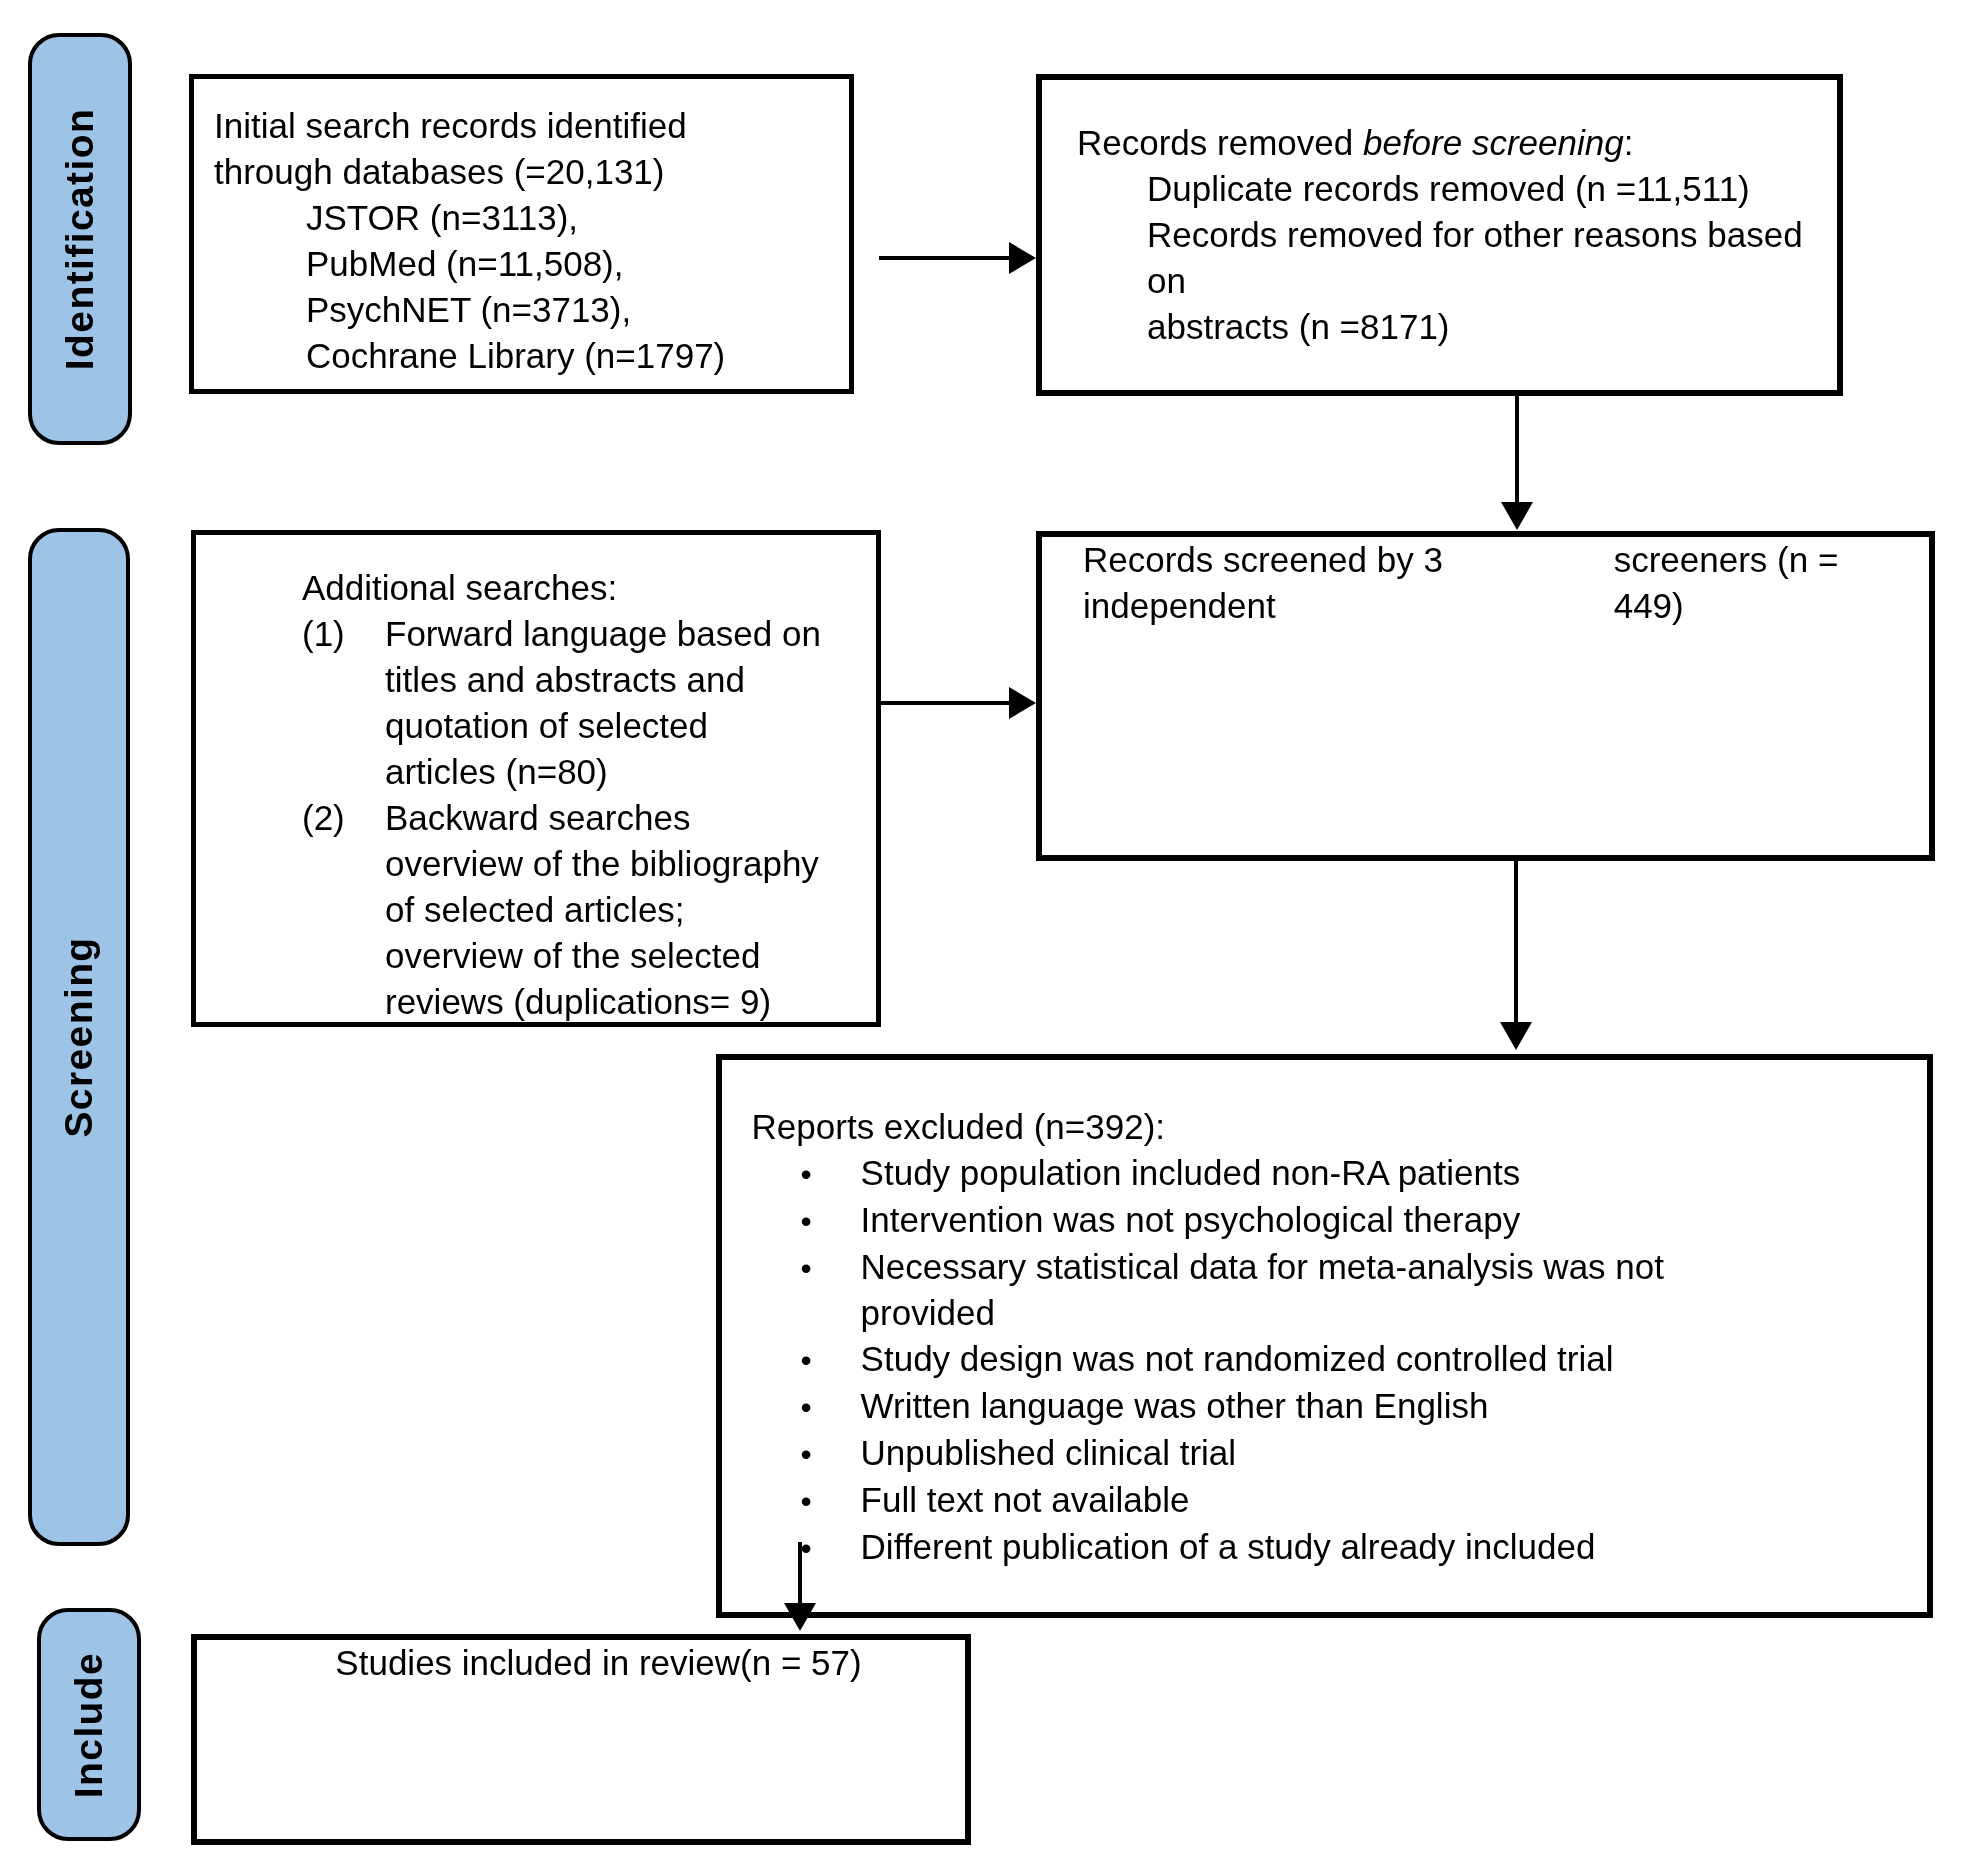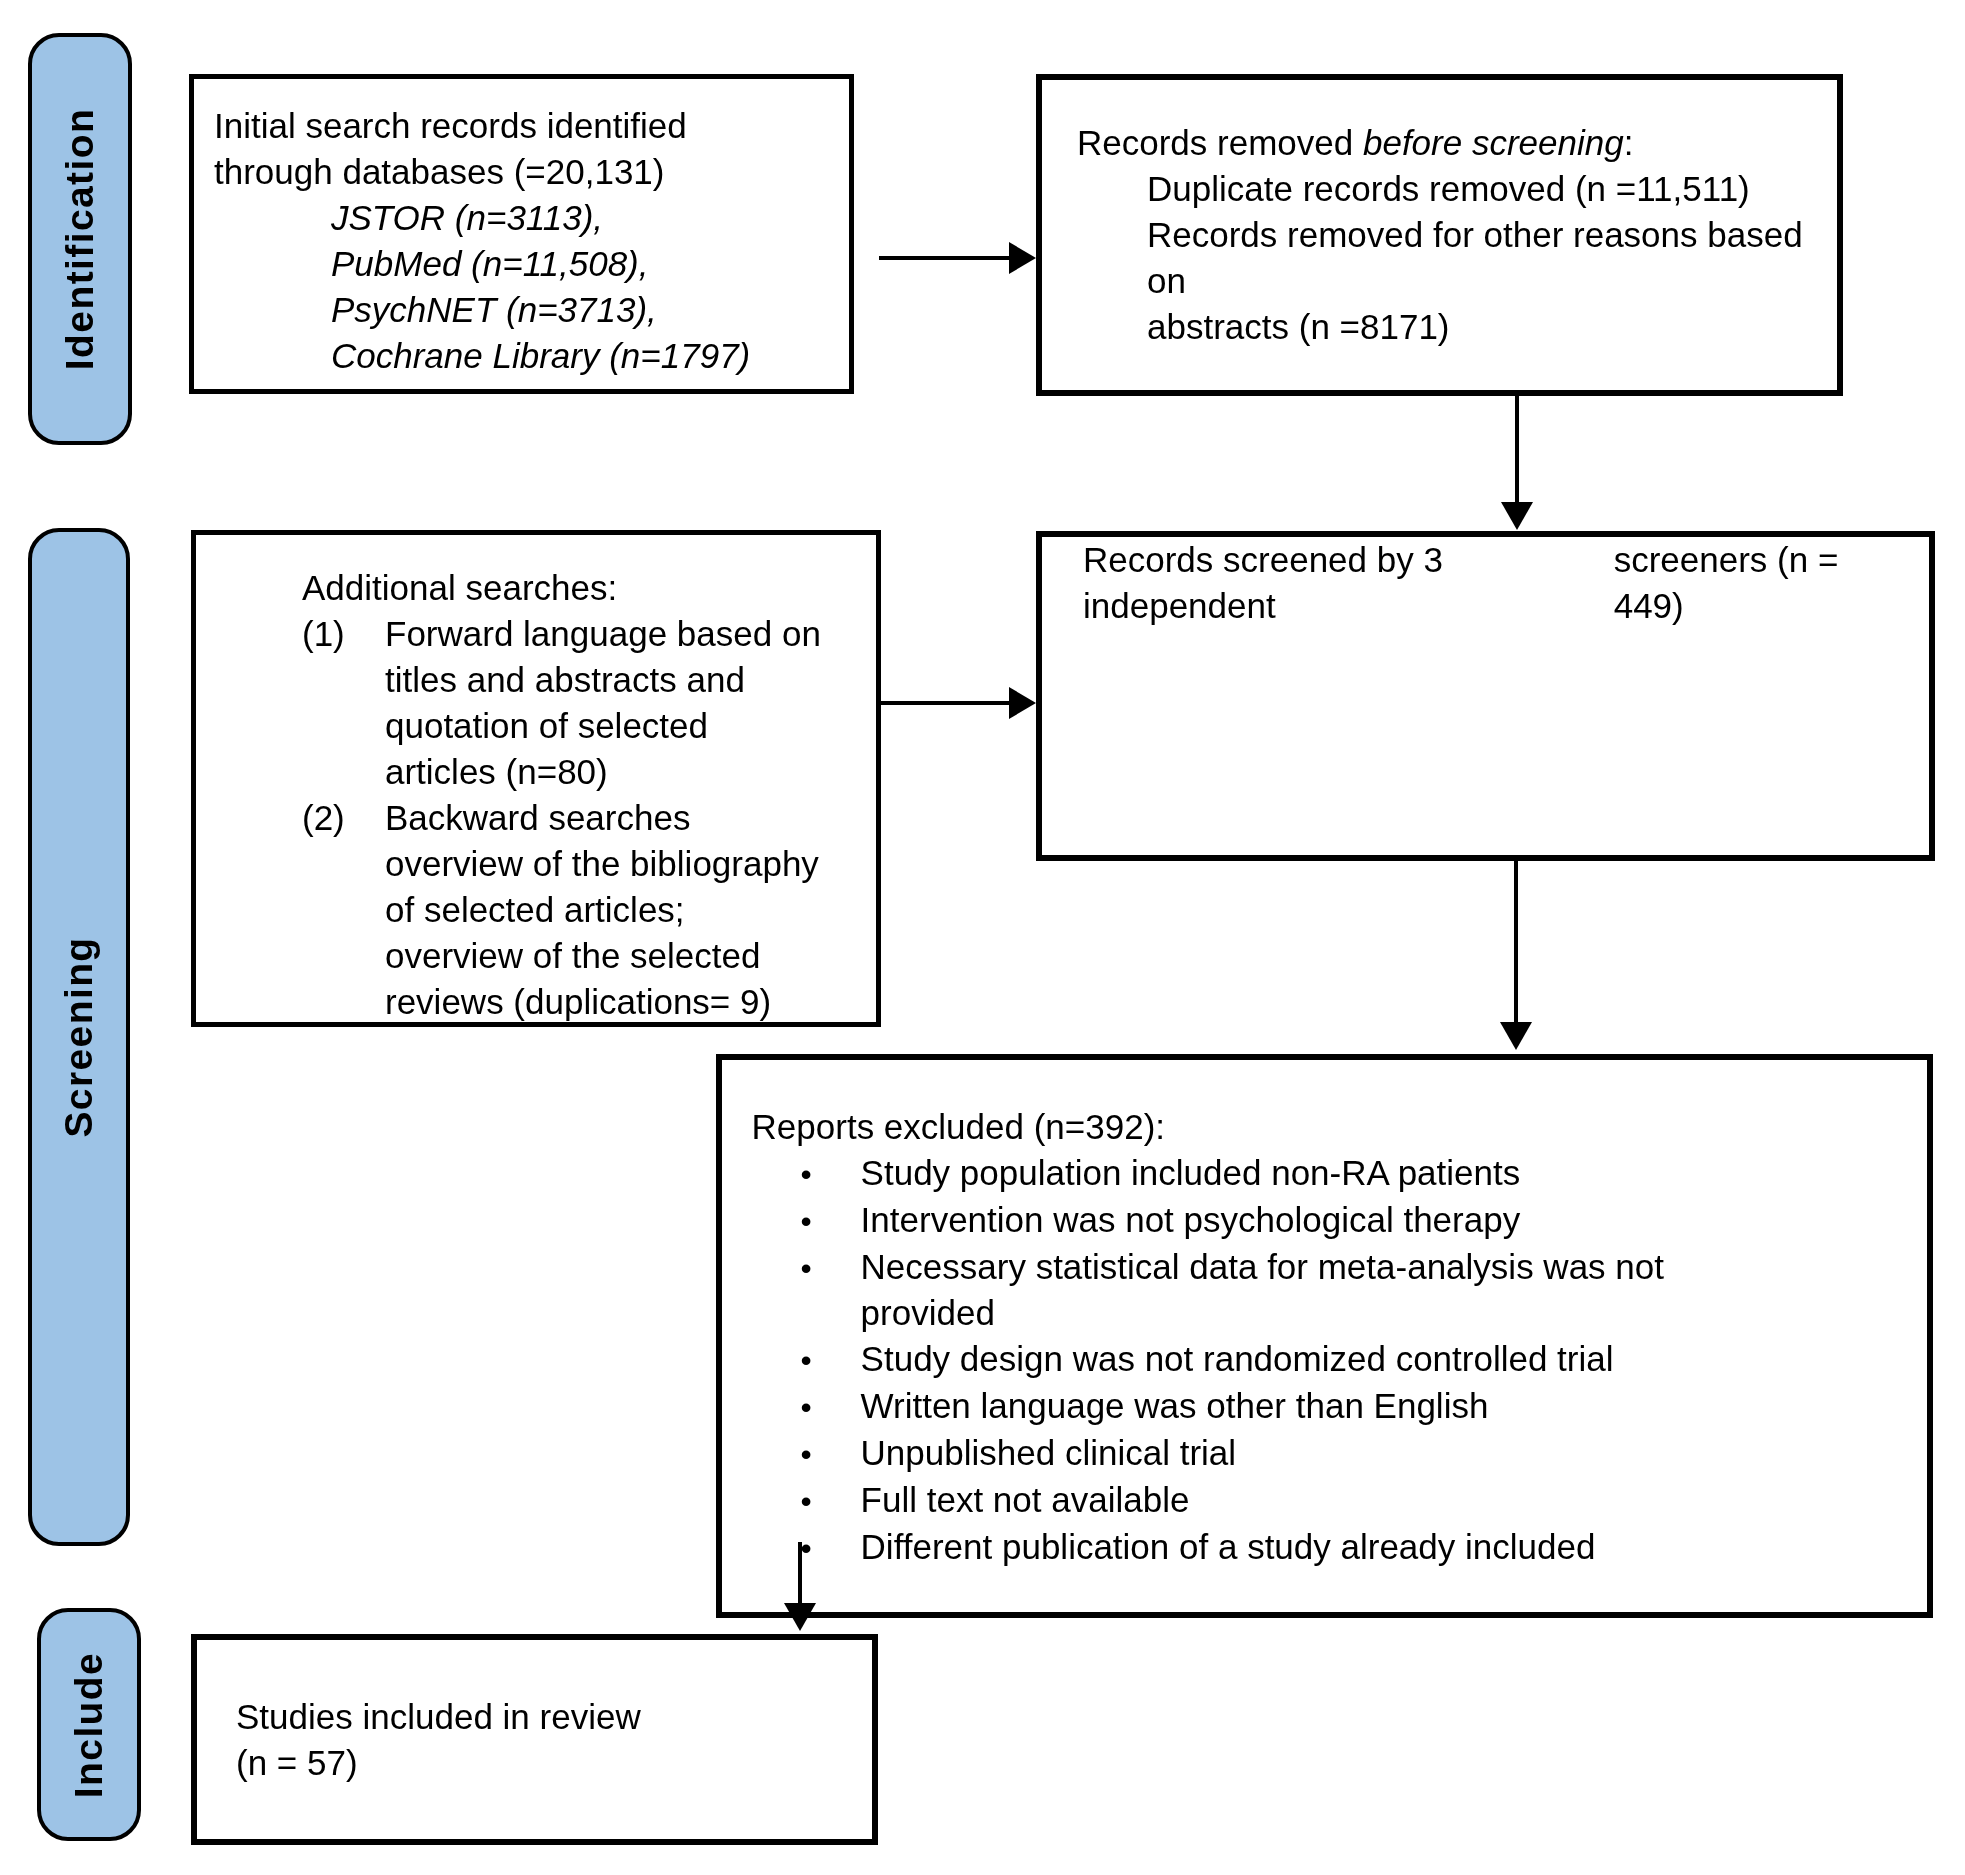--- a/index.html
+++ b/index.html
@@ -41,23 +41,23 @@
     box-sizing: border-box;
     font-size: 35px;
     line-height: 46px;
     overflow: hidden;
   }
   #box-a { left: 189px;  top: 74px;  width: 665px;  height: 320px; padding: 24px 21px 0 20px; border-width: 5.6px; }
   #box-b { left: 1036px; top: 74px;  width: 807px; height: 322px; display: flex; flex-direction: column; justify-content: center; padding: 0 28px 0 35px; }
   #box-c { left: 191px;  top: 530px;  width: 690px;  height: 497px; padding: 29.6px 14px 0 106px; border-width: 5.6px; }
   #box-d { left: 1036px; top: 531px;  width: 899px; height: 330px; display: flex; flex-direction: row; justify-content: center; padding: 0 28px 0 41px; }
   #box-e { left: 716px; top: 1054px; width: 1217px; height: 564px; padding: 44px 14px 0 29.6px; }
-  #box-f { left: 191px;  top: 1634px; width: 687px;  height: 211px; display: flex; flex-direction: column; justify-content: center; padding: 0 4px 0 39px; }
-
-  .indent-db  { margin-left: 117px; font-style: italic; }   
+  #box-f { left: 191px;  top: 1634px; width: 780px;  height: 211px; display: flex; flex-direction: row; justify-content: center; padding: 0 4px 0 39px; }
+
+  .indent-db  { margin-left: 92px; }   
   .sub        { margin-left: 70px; }   
 
   
   .c-item { display: flex; }
   .c-item .marker { width: 83px; flex: 0 0 83px; }
   .c-item .c-lines { flex: 1; }
 
   
   .bullet-row { display: flex; }
   .bullet-row .dot { width: 109px; flex: 0 0 109px; text-align: center; }

